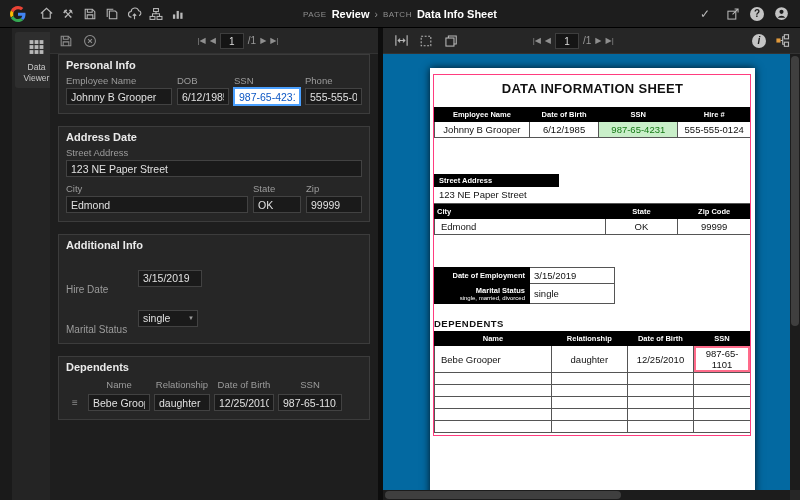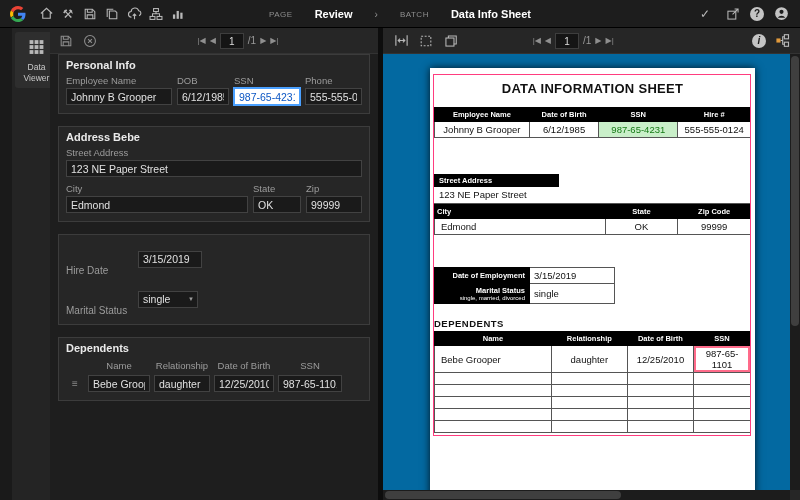--- a/index.html
+++ b/index.html
@@ -9,21 +9,21 @@
 
   
   .topbar { position:absolute; top:0; left:0; width:800px; height:28px; background:#1d1d1d;
             border-bottom:1px solid #000; display:flex; align-items:center; z-index:30; }
   .logo { margin:0 9px 0 10px; display:flex; align-items:center; cursor:pointer; }
   .tb-icon { width:22px; height:22px; display:flex; align-items:center; justify-content:center;
              cursor:pointer; }
   .tb-icon svg { display:block; }
   .tb-glyph { color:#b8b8b8; font-size:12px; }
   .tb-center { position:absolute; left:50%; top:0; transform:translateX(-50%); height:28px;
-               display:flex; align-items:center; gap:22px; white-space:nowrap; }
+               display:flex; align-items:center; gap:5px; white-space:nowrap; }
   .tb-small { font-size:8px; color:#8f8f8f; letter-spacing:.5px; }
   .tb-strong { font-size:11px; color:#fff; font-weight:bold; }
   .tb-sep { font-size:10px; color:#8f8f8f; }
   .tb-right { margin-left:auto; display:flex; align-items:center; gap:6px; padding-right:8px; }
   .circle-glyph { width:14px; height:14px; border-radius:50%; background:#c4c4c4; color:#1a1a1a;
                   font-size:10px; font-weight:bold; display:flex; align-items:center;
                   justify-content:center; cursor:pointer; }
 
   
   .sidebar { position:absolute; top:28px; left:12px; width:50px; bottom:0; background:#242424;
@@ -266,21 +266,21 @@
           </div>
           <div class="field w-phone">
             <span class="flabel">Phone</span>
             <input class="fld" readonly="" value="555-555-0124" style="">
           </div>
         </div>
       </div>
     </div>
 
     <div class="section">
-      <div class="sec-title">Address Bebe</div>
+      <div class="sec-title">Address Date</div>
       <div class="sec-body">
         <div class="frow">
           <div class="field grow">
             <span class="flabel">Street Address</span>
             <input class="fld" readonly="" value="123 NE Paper Street" style="">
           </div>
         </div>
         <div class="frow">
           <div class="field grow">
             <span class="flabel">City</span>
@@ -292,20 +292,21 @@
           </div>
           <div class="field w-zip">
             <span class="flabel">Zip</span>
             <input class="fld" readonly="" value="99999" style="">
           </div>
         </div>
       </div>
     </div>
 
     <div class="section">
+      <div class="sec-title">Additional Info</div>
       <div class="sec-body">
         <div class="inline-row">
           <span class="ilabel">Hire Date</span>
           <input class="fld w-hire" readonly="" value="3/15/2019" style="">
         </div>
         <div class="inline-row">
           <span class="ilabel">Marital Status</span>
           <div class="select-box">
             <span class="txt">single</span>
             <span class="caret">▼</span>

